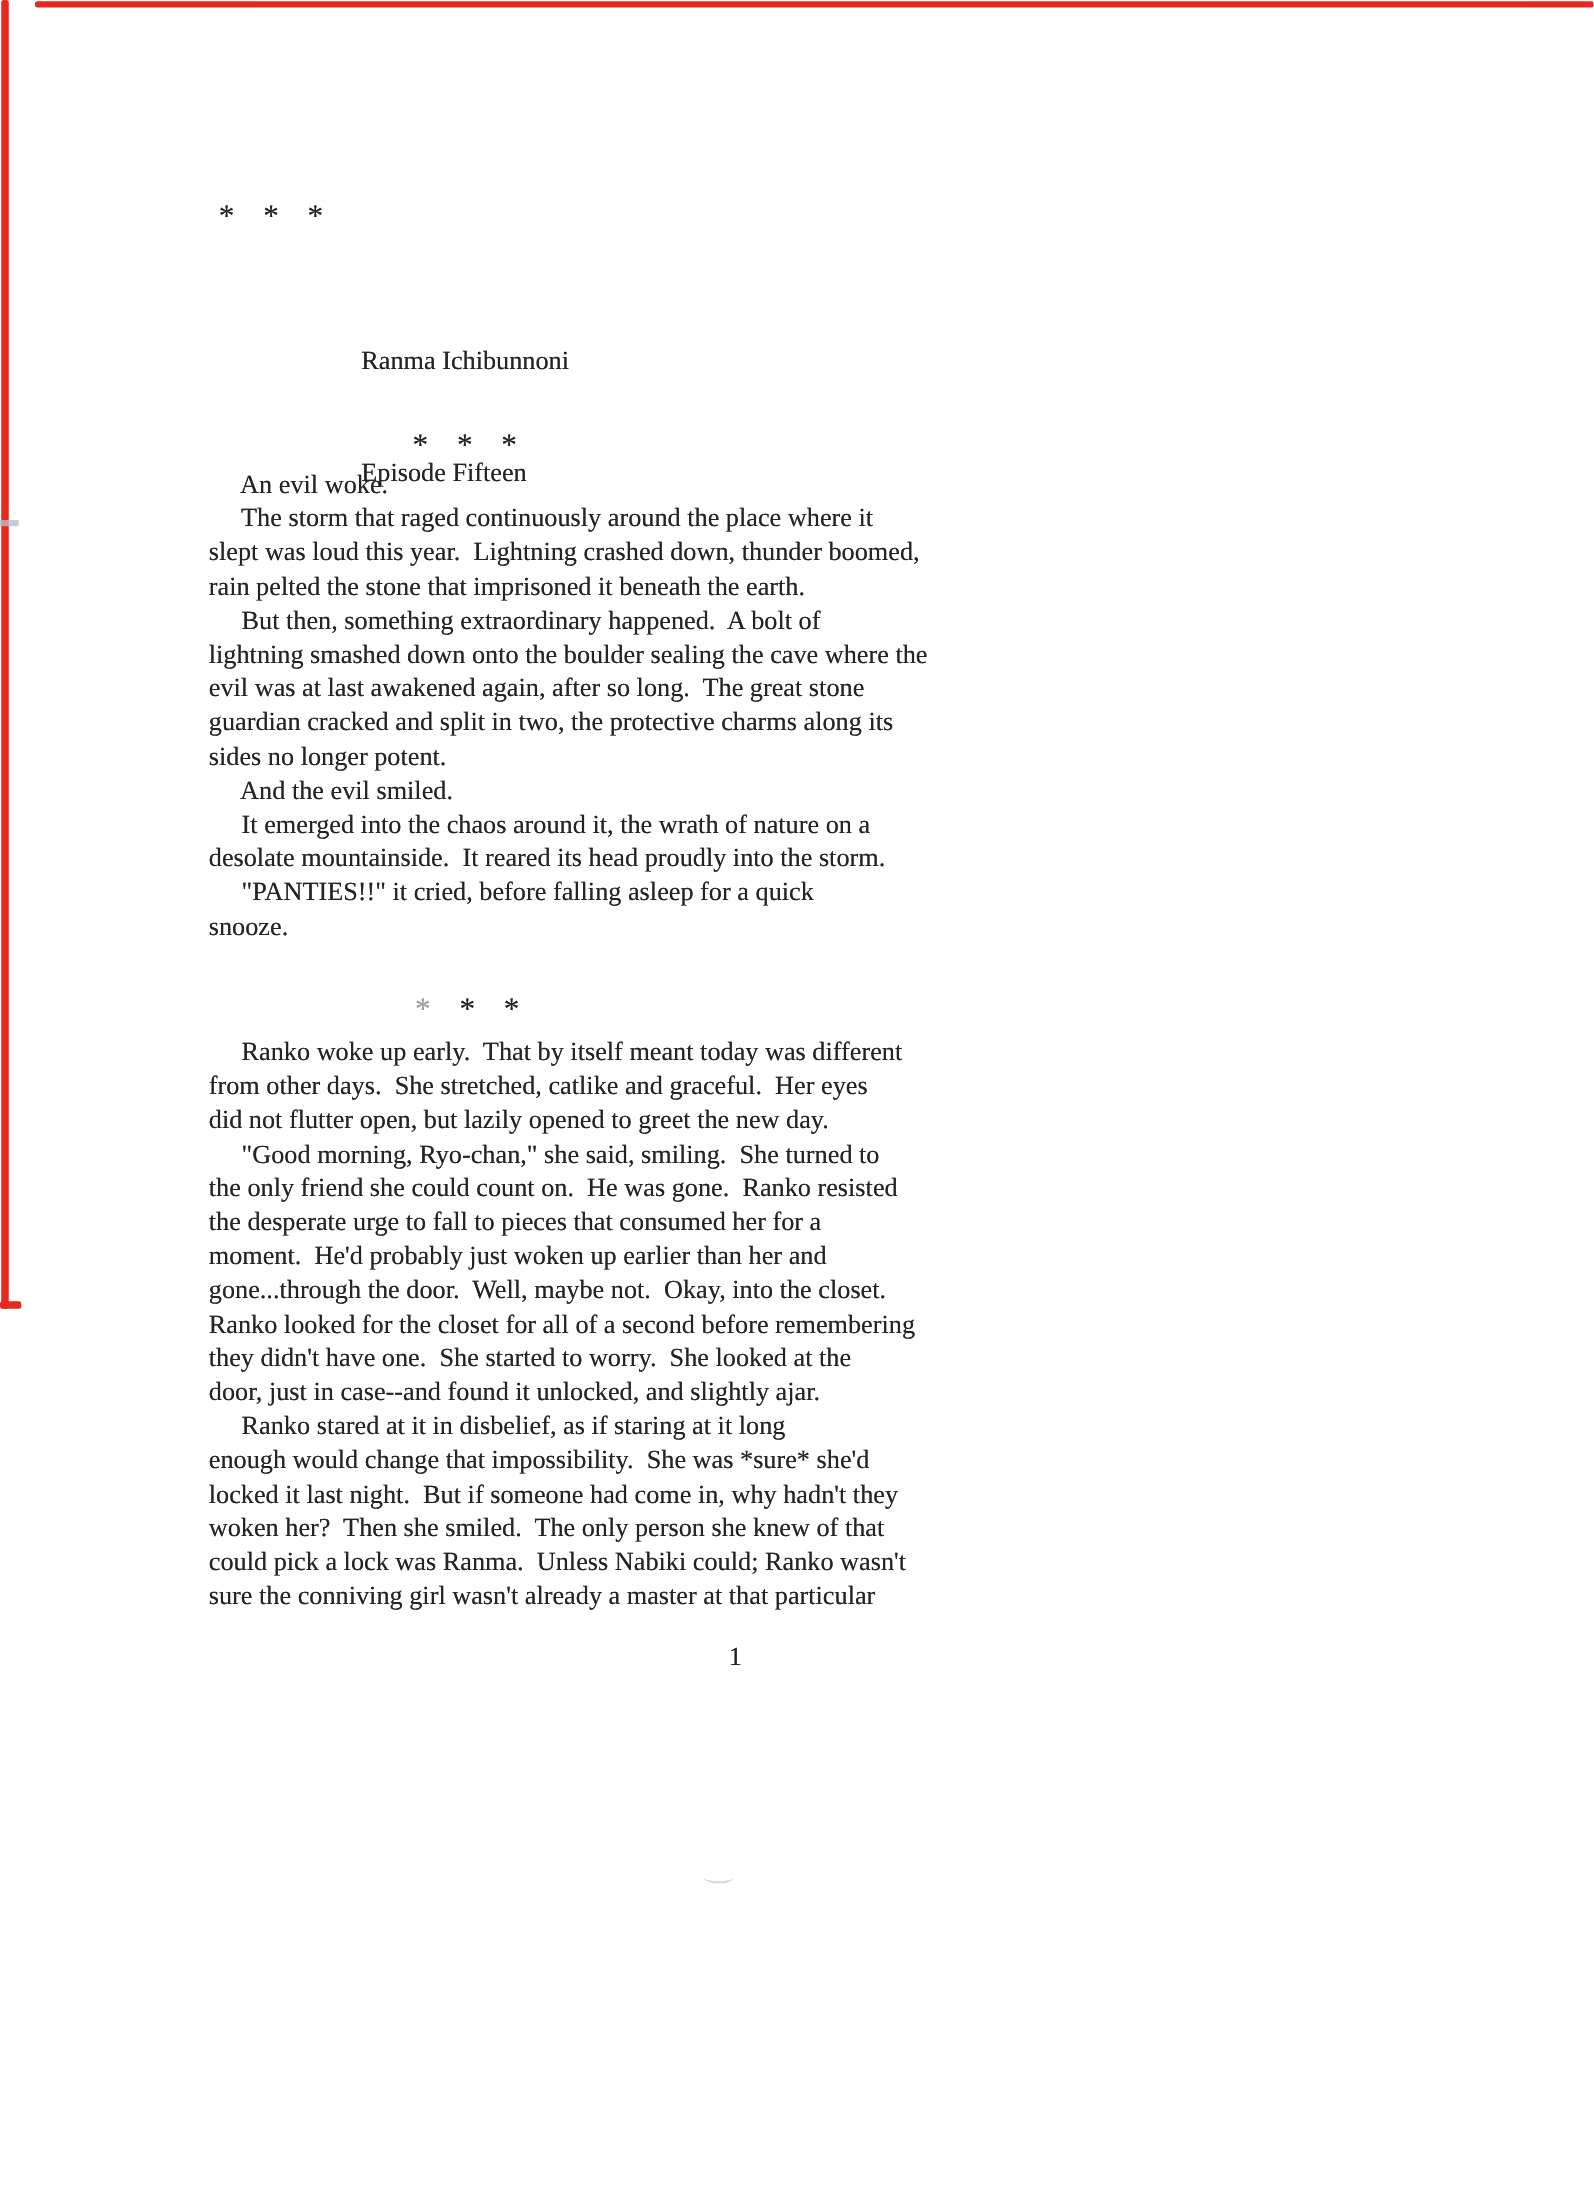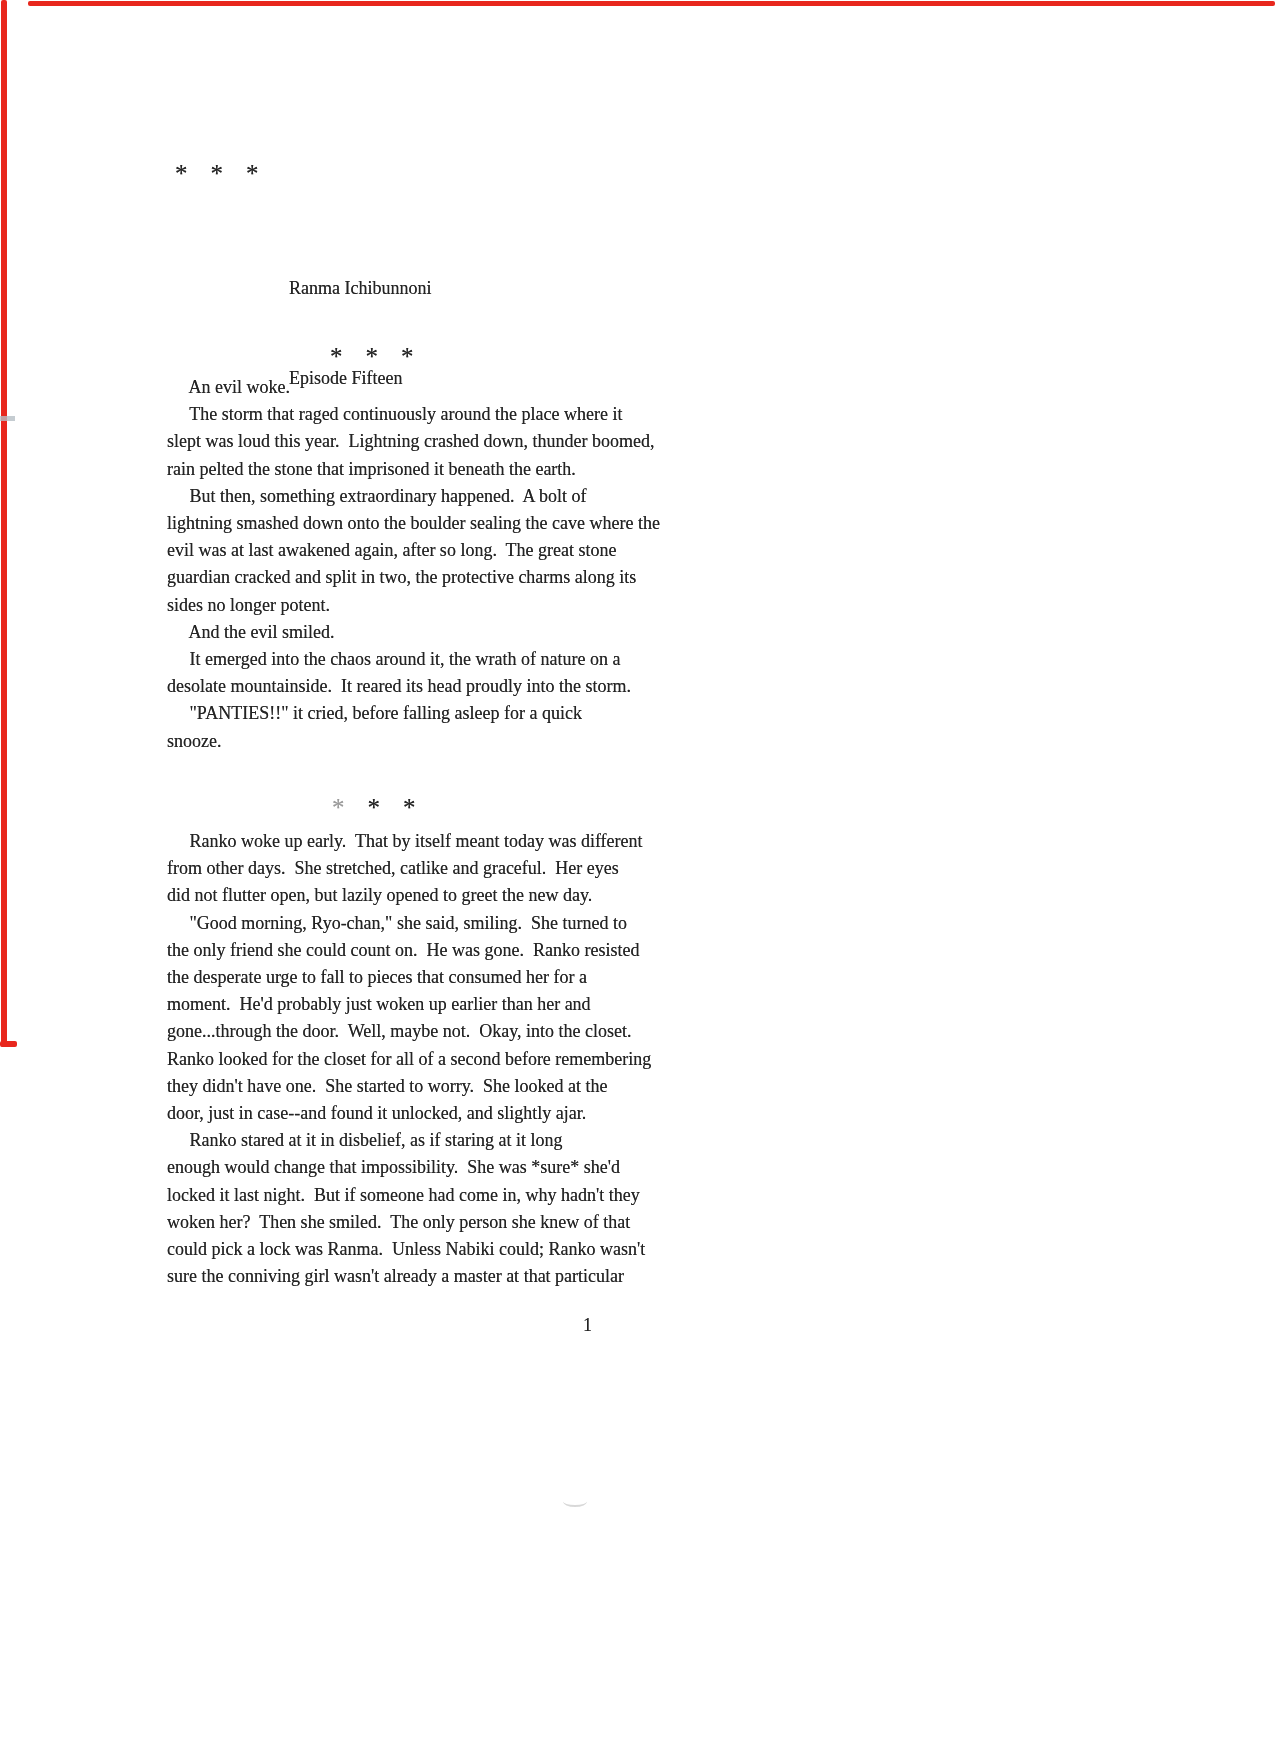--- a/index.html
+++ b/index.html
@@ -6,21 +6,21 @@
   .page{
     position:relative;
     width:1275px;height:1755px;
     background:#ffffff;
     overflow:hidden;
     font-family:"Liberation Serif","DejaVu Serif",serif;
     color:#242424;
   }
   
   .txt{
-    font-size:18px;
+    font-size:21px;
     line-height:27.2px;
     color:#242424;
     text-shadow:0 0 0.5px rgba(20,20,20,.65);
     white-space:pre;
   }
   .body-block{position:absolute;left:167px;}
   .body-block .line{white-space:pre;}
   .title-block{position:absolute;left:289px;top:213px;line-height:30px;}
   .divider{position:absolute;font-size:25px;letter-spacing:0;}
   .divider span{display:inline-block;margin-right:23px;}

